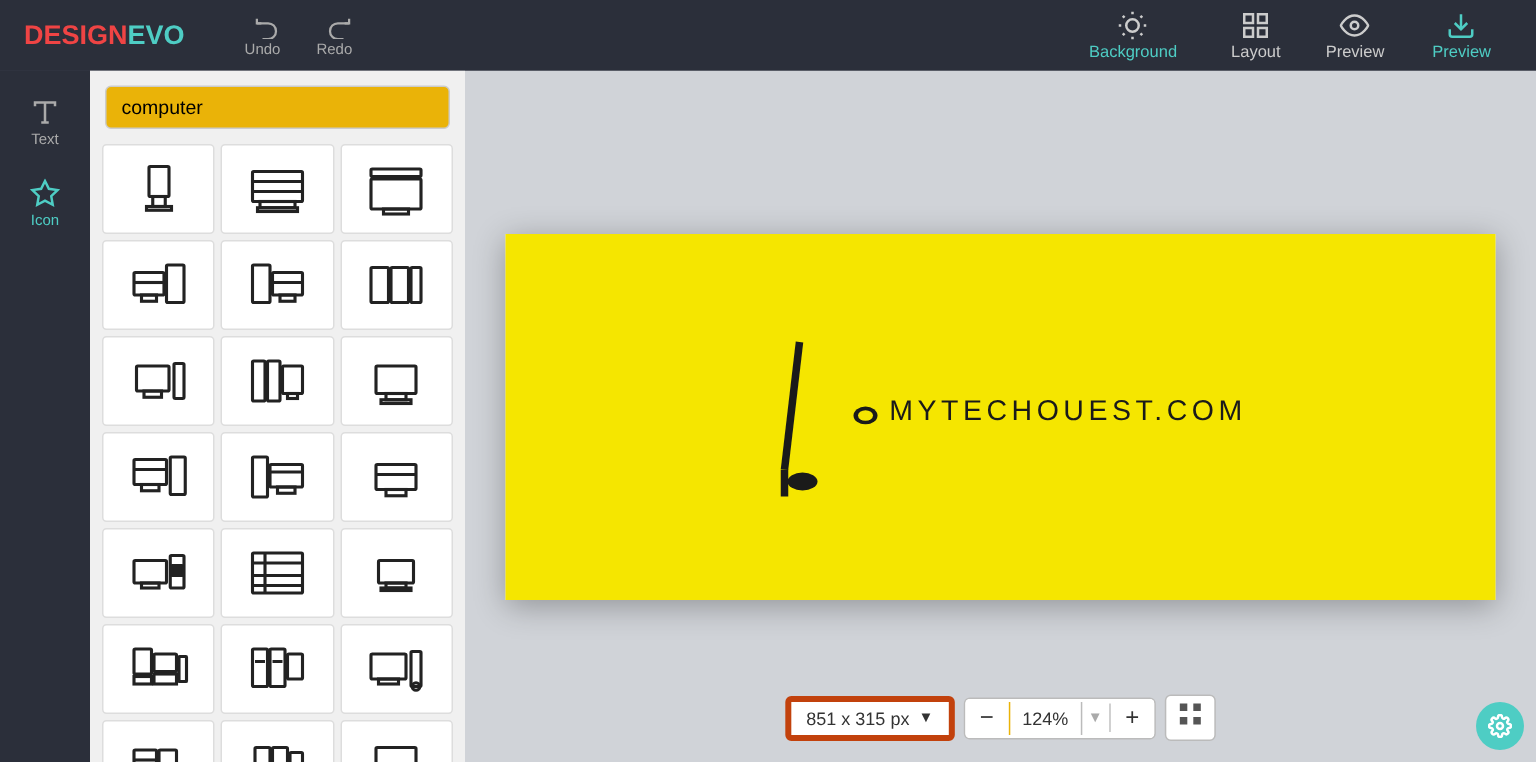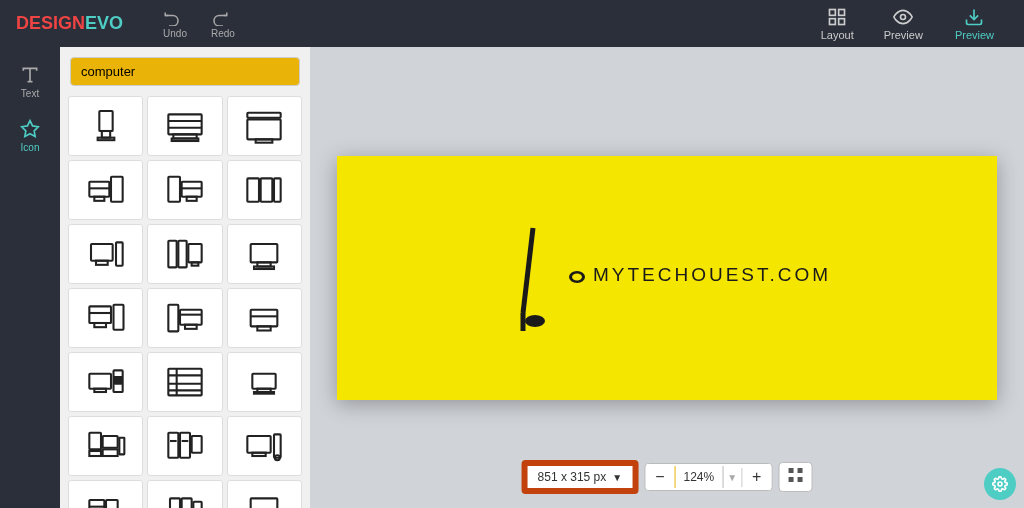--- a/index.html
+++ b/index.html
@@ -24,21 +24,21 @@
     .logo span { color: #ef4444; }
     .toolbar-group {
       display: flex;
       align-items: center;
       gap: 4px;
       margin-right: 20px;
     }
     .toolbar-btn {
       display: flex;
       flex-direction: column;
-      align-items: flex-start;
+      align-items: flex-end;
       color: #aaa;
       font-size: 10px;
       padding: 4px 10px;
       cursor: pointer;
       gap: 2px;
       border-radius: 4px;
     }
     .toolbar-btn svg { width: 18px; height: 18px; }
     .toolbar-spacer { flex: 1; }
     .toolbar-center {
@@ -186,21 +186,21 @@
       position: absolute;
       bottom: 14px;
       left: 50%;
       transform: translateX(-50%);
       display: flex;
       align-items: center;
       gap: 6px;
     }
     .size-selector {
       background: white;
-      border: 6px solid #c2410c;
+      border: 4px solid #c2410c;
       border-radius: 4px;
       padding: 4px 10px;
       font-size: 12px;
       color: #333;
       display: flex;
       align-items: center;
       gap: 6px;
       cursor: pointer;
     }
     .zoom-controls {
@@ -269,20 +269,34 @@
         <path d="M21 10H11C7 10 4 13 4 17s3 7 7 7h5"></path>
         <polyline points="21 6 21 10 17 10"></polyline>
       </svg>
       <span>Redo</span>
     </div>
   </div>
 
   <div class="toolbar-spacer"></div>
 
   <div class="toolbar-center">
+    <div class="toolbar-center-btn">
+      <svg width="20" height="20" viewBox="0 0 24 24" fill="none" stroke="#ccc" stroke-width="2">
+        <circle cx="12" cy="12" r="5"></circle>
+        <line x1="12" y1="1" x2="12" y2="3"></line>
+        <line x1="12" y1="21" x2="12" y2="23"></line>
+        <line x1="4.22" y1="4.22" x2="5.64" y2="5.64"></line>
+        <line x1="18.36" y1="18.36" x2="19.78" y2="19.78"></line>
+        <line x1="1" y1="12" x2="3" y2="12"></line>
+        <line x1="21" y1="12" x2="23" y2="12"></line>
+        <line x1="4.22" y1="19.78" x2="5.64" y2="18.36"></line>
+        <line x1="18.36" y1="5.64" x2="19.78" y2="4.22"></line>
+      </svg>
+      <span style="color:#4ecdc4">Background</span>
+    </div>
     <div class="toolbar-center-btn">
       <svg width="20" height="20" viewBox="0 0 24 24" fill="none" stroke="#ccc" stroke-width="2">
         <rect x="3" y="3" width="7" height="7"></rect>
         <rect x="14" y="3" width="7" height="7"></rect>
         <rect x="3" y="14" width="7" height="7"></rect>
         <rect x="14" y="14" width="7" height="7"></rect>
       </svg>
       <span>Layout</span>
     </div>
   </div>

